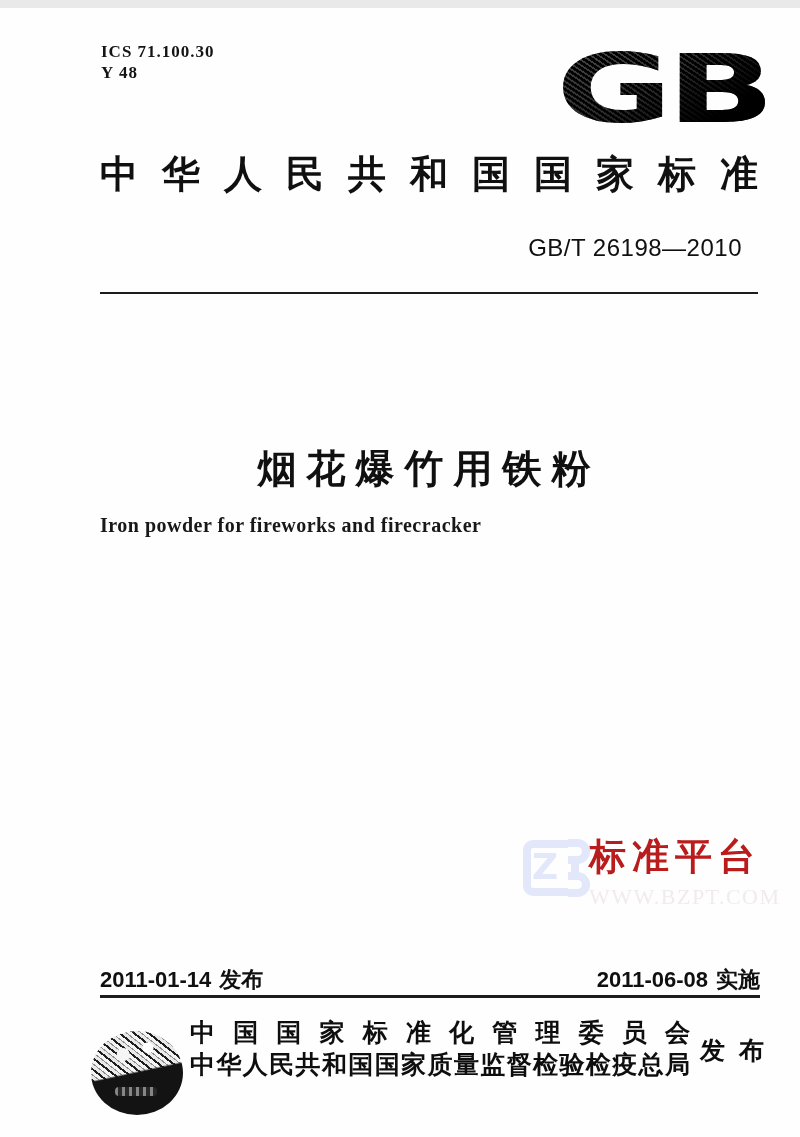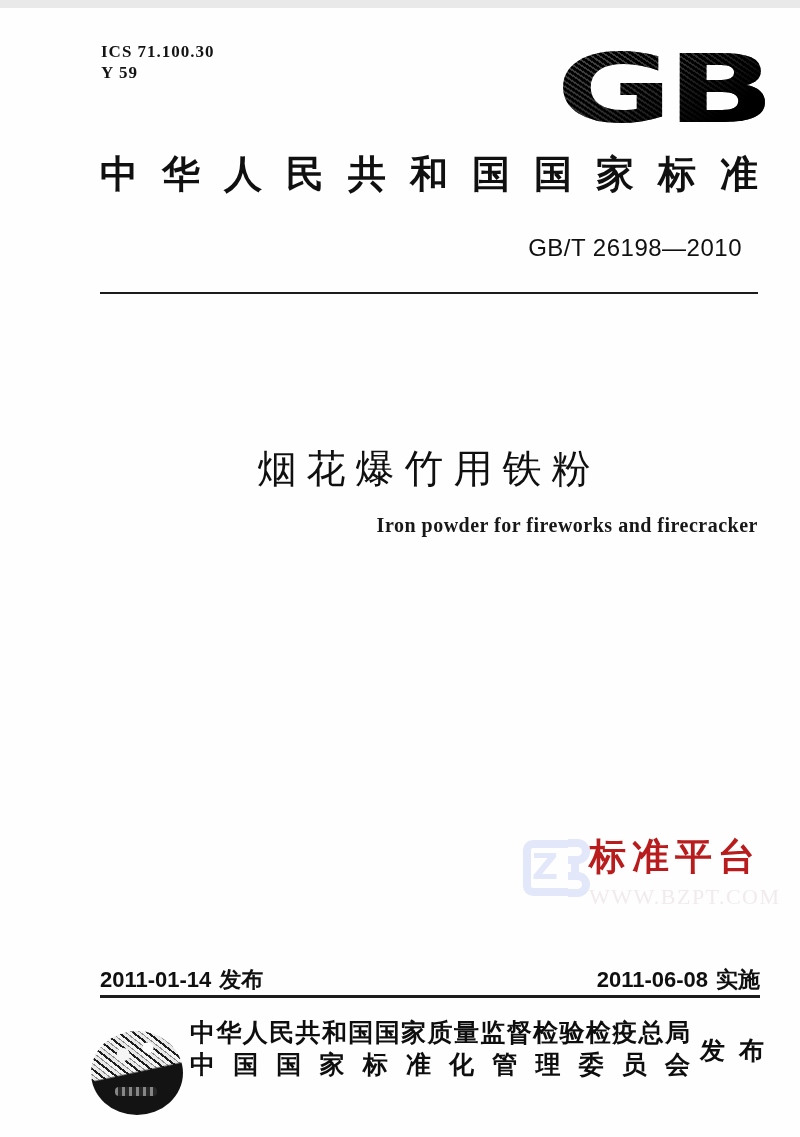--- a/index.html
+++ b/index.html
@@ -92,32 +92,32 @@
     background: #1c1c1c;
   }
 
   .title-cn {
     position: absolute;
     left: 100px;
     top: 434px;
     width: 658px;
     text-align: center;
     font-family: "Liberation Sans", "DejaVu Sans", sans-serif;
-    font-weight: normal;
+    font-weight: bold;
     font-size: 39px;
     letter-spacing: 10px;
     color: #101010;
   }
 
   .title-en {
     position: absolute;
     left: 100px;
     top: 506px;
     width: 658px;
-    text-align: right;
+    text-align: left;
     font-family: "Liberation Serif", "DejaVu Serif", serif;
     font-weight: bold;
     font-size: 20px;
     letter-spacing: 0.5px;
     color: #181818;
   }
 
   
   .watermark {
     position: absolute;
@@ -255,21 +255,21 @@
     opacity: 0.85;
   }
 </style>
 </head>
 <body>
 
 <div class="page">
 
   <div class="ics-block">
     <div>ICS 71.100.30</div>
-    <div>Y 59</div>
+    <div>Y 48</div>
   </div>
 
   <div class="gb-logo">
     <span class="gb-text">GB</span>
   </div>
 
   <div class="header-title">中华人民共和国国家标准</div>
 
   <div class="std-number">GB/T 26198—2010</div>
 
@@ -301,19 +301,19 @@
     </div>
   </div>
 
   <div class="rule-bottom"></div>
 
   <div class="emblem">
     <div class="glint"></div>
   </div>
 
   <div class="issuer">
+    <div class="row">中国国家标准化管理委员会</div>
     <div class="row">中华人民共和国国家质量监督检验检疫总局</div>
-    <div class="row">中国国家标准化管理委员会</div>
   </div>
 
   <div class="release-label">发布</div>
 
 </div>
 
 </body></html>

